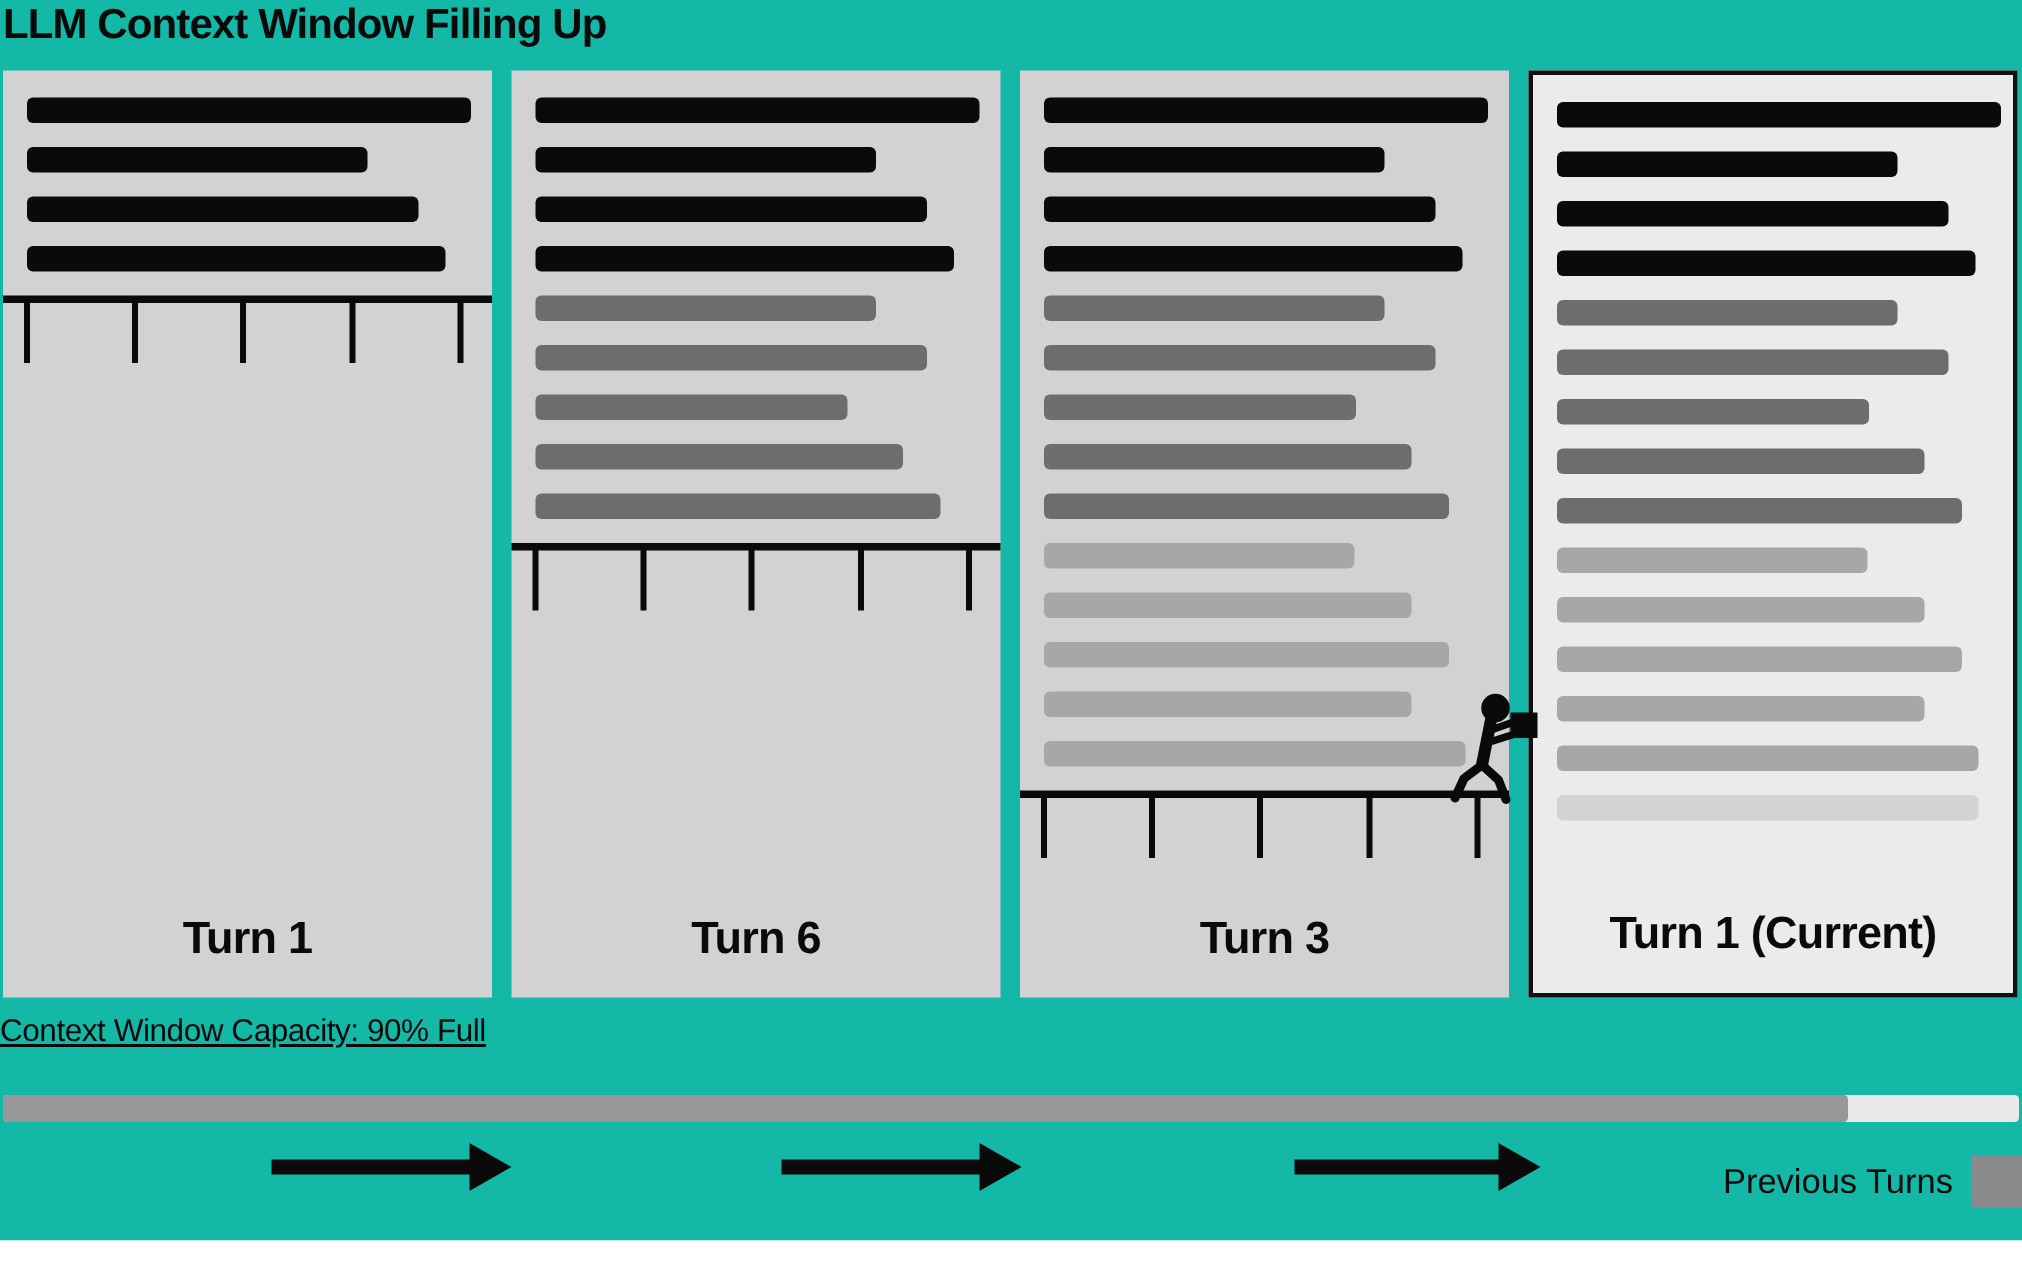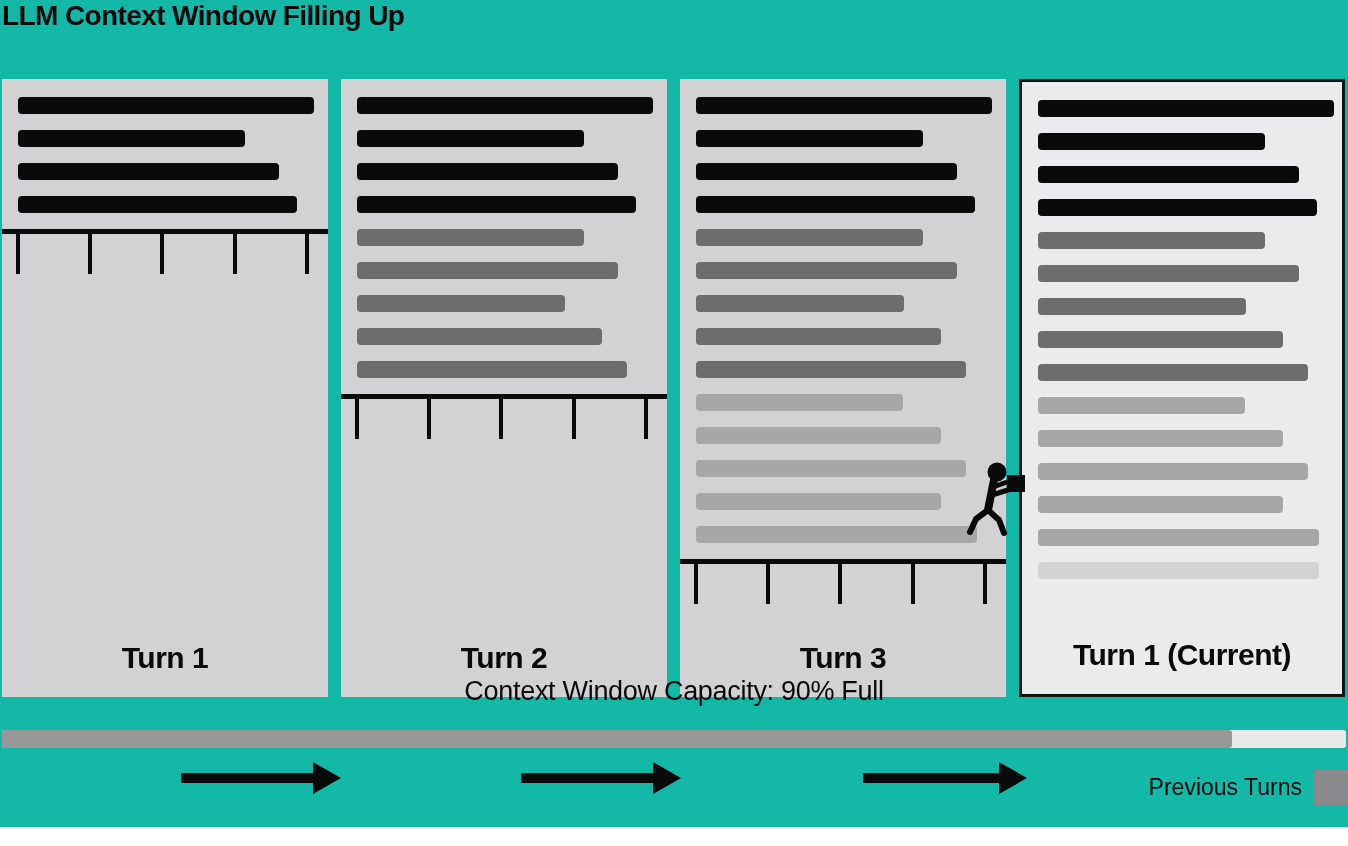--- a/index.html
+++ b/index.html
@@ -2,36 +2,36 @@
 <html style="--panel-bg: #d2d2d4; --current-panel-bg: #ebebed; --progress-fill: #97979a; --progress-track: #e9e9eb;"><head>
 <meta charset="utf-8">
 <style>
   html,body{margin:0;padding:0;background:#ffffff;}
   body{font-family:"Liberation Sans", sans-serif; color:#0a0a0a;}
   .canvas{position:relative;width:1348px;height:827px;background:#14b8a6;overflow:hidden;}
 
   .title{position:absolute;left:2px;top:0px;font-size:28px;font-weight:800;letter-spacing:-0.6px;}
 
   .panels-row{position:absolute;left:2px;top:47px;display:flex;gap:13px;}
-  .panel{position:relative;flex:0 0 326px;width:326px;height:618px;background:var(--panel-bg);box-sizing:border-box;margin-top:32px;}
+  .panel{position:relative;flex:0 0 326px;width:326px;height:618px;background:var(--panel-bg);box-sizing:border-box;}
   .panel.current{background:var(--current-panel-bg);border:3px solid #111;}
   .bars{padding:18px 16px 0 16px;}
   .bar{height:17px;margin-bottom:16px;border-radius:4px;}
 
   .ruler{position:relative;margin-top:6px;height:46px;}
   .ruler-line{height:5px;background:#0a0a0a;}
   .ruler-tick{position:absolute;top:3px;width:4px;height:42px;background:#0a0a0a;}
 
   .turn-label{position:absolute;bottom:22px;left:0;width:100%;text-align:center;
     font-size:30px;font-weight:700;letter-spacing:-0.5px;}
 
   .figure-svg{position:absolute;left:952px;top:442px;z-index:5;}
 
-  .capacity-label{position:absolute;top:676px;left:0;width:100%;text-align:center;
-    font-size:27px;font-weight:400;letter-spacing:-0.3px;}
+  .capacity-label{position:absolute;top:676px;left:0;width:100%;text-align:left;
+    font-size:21px;font-weight:400;letter-spacing:-0.3px;text-decoration:underline;}
 
   .progress{position:absolute;left:2px;top:730px;width:1344px;height:18px;
     background:var(--progress-track);border-radius:3px;}
   .progress-fill{height:100%;background:var(--progress-fill);border-radius:3px;}
 
   .arrow{position:absolute;top:762px;height:32px;}
   .arrow .shaft{position:absolute;left:0;right:26px;top:11px;height:10px;background:#0a0a0a;}
   .arrow .head{position:absolute;right:0;top:0;width:0;height:0;
     border-left:28px solid #0a0a0a;border-top:16px solid transparent;border-bottom:16px solid transparent;}
 
@@ -80,21 +80,21 @@
           <div class="bar" style="width: 270px; background: rgb(109, 109, 112);"></div>
         </div>
       <div class="ruler">
           <div class="ruler-line"></div>
           <div class="ruler-tick" style="left: calc(4.9% - 2px);"></div>
           <div class="ruler-tick" style="left: calc(27% - 2px);"></div>
           <div class="ruler-tick" style="left: calc(49.2% - 2px);"></div>
           <div class="ruler-tick" style="left: calc(71.4% - 2px);"></div>
           <div class="ruler-tick" style="left: calc(93.6% - 2px);"></div>
         </div>
-      <div class="turn-label">Turn 2</div>
+      <div class="turn-label">Turn 6</div>
     </div>
     <div class="panel">
       <div class="bars">
           <div class="bar" style="width: 296px; background: rgb(10, 10, 10);"></div>
           <div class="bar" style="width: 227px; background: rgb(10, 10, 10);"></div>
           <div class="bar" style="width: 261px; background: rgb(10, 10, 10);"></div>
           <div class="bar" style="width: 279px; background: rgb(10, 10, 10);"></div>
           <div class="bar" style="width: 227px; background: rgb(109, 109, 112);"></div>
           <div class="bar" style="width: 261px; background: rgb(109, 109, 112);"></div>
           <div class="bar" style="width: 208px; background: rgb(109, 109, 112);"></div>

